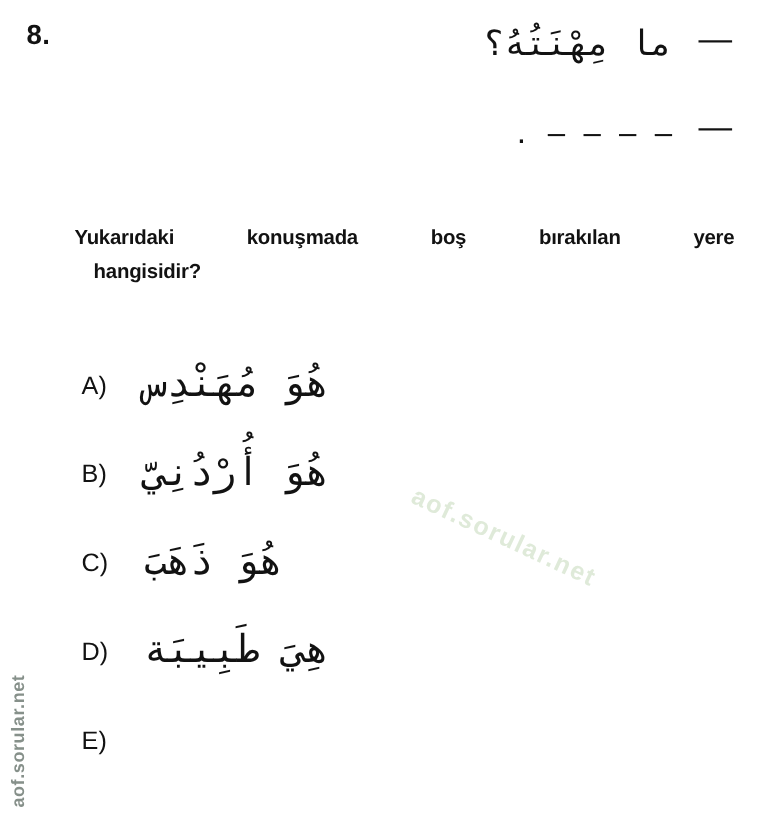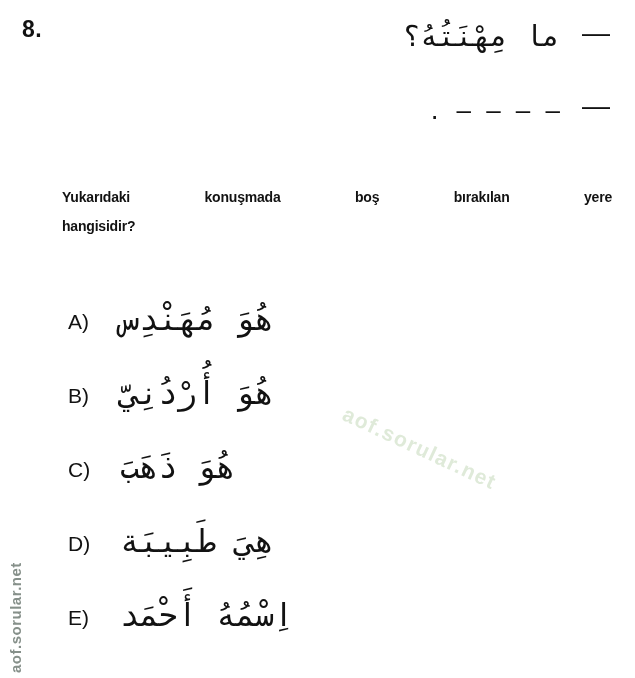--- a/index.html
+++ b/index.html
@@ -63,32 +63,33 @@
   #dialogue-period {
     font-size: 28px;
     line-height: 1;
   }
 
   
   #question-text {
     left: 62px;
     top: 183px;
     width: 550px;
-    font-size: 14px;
+    font-size: 17px;
     font-weight: 700;
     line-height: 29px;
     letter-spacing: -0.2px;
   }
   .question-line {
     text-align: justify;
     text-align-last: justify;
   }
   .question-line.last {
     text-align: left;
     text-align-last: left;
+    margin-left: 16px;
   }
 
   
   #options-list {
     left: 68px;
     top: 285px;
   }
   .option-row {
     display: flex;
     align-items: center;
@@ -165,19 +166,18 @@
   <div class="option-row">
     <span class="option-letter">C)</span>
     <span class="arabic option-arabic">هُوَ ذَهَبَ</span>
   </div>
   <div class="option-row">
     <span class="option-letter">D)</span>
     <span class="arabic option-arabic">هِيَ طَبِيبَة</span>
   </div>
   <div class="option-row">
     <span class="option-letter">E)</span>
-    <span class="arabic option-arabic">اِسْمُهُ أَحْمَد</span>
   </div>
 </div>
 
 <div class="abs" id="watermark-left">aof.sorular.net</div>
 
 <div class="abs" id="watermark-center">aof.sorular.net</div>
 
 </body></html>

